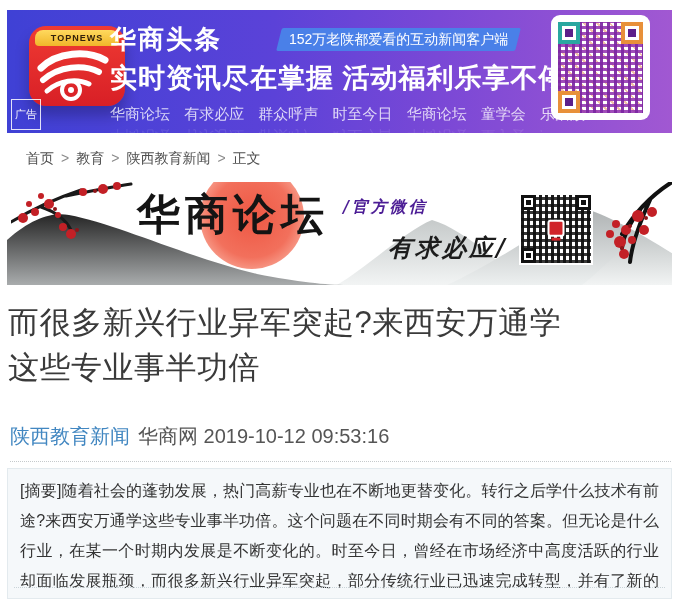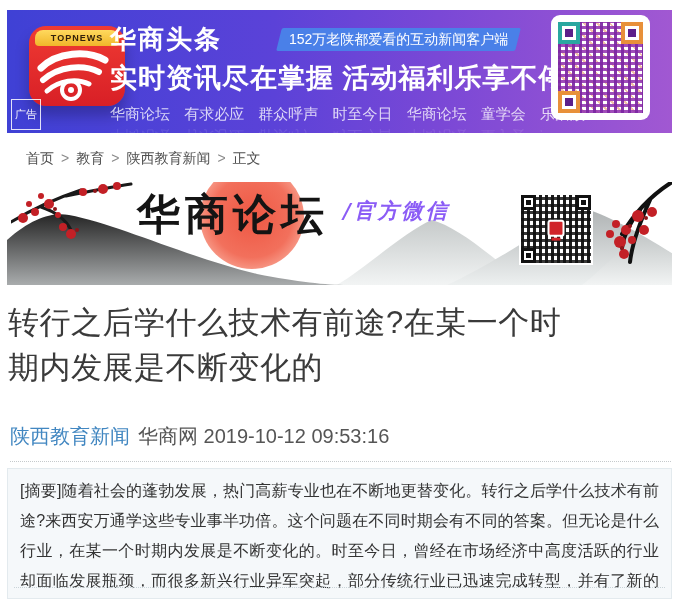--- a/index.html
+++ b/index.html
@@ -68,22 +68,22 @@
   .breadcrumb{ margin:17px 0 0 26px; height:20px; font-size:14px; color:#4f4f4f; }
   .breadcrumb .crumb{ cursor:pointer; }
   .breadcrumb .sep{ color:#8a8a8a; margin:0 7px; }
 
   
   .forum-banner{ position:relative; margin:12px 7px 0; height:103px; background:#fff; overflow:hidden; }
   .sun{ position:absolute; left:193px; top:-17px; width:104px; height:104px; border-radius:50%;
         background:radial-gradient(circle, #ee5743 0%, #f2705c 55%, #f9a897 80%, rgba(250,180,170,0) 100%); }
   .forum-title{ position:absolute; left:130px; top:4px; font-size:43px; font-weight:bold; color:#141414;
         letter-spacing:5px; font-family:"DejaVu Serif","Liberation Serif",serif; }
-  .forum-sub1{ position:absolute; left:336px; top:15px; font-size:21px; font-weight:bold; font-style:italic;
-        color:#8b5cf6; font-family:"DejaVu Serif","Liberation Serif",serif; letter-spacing:3px;text-align:right; }
+  .forum-sub1{ position:absolute; left:336px; top:15px; font-size:16px; font-weight:bold; font-style:italic;
+        color:#4c1d95; font-family:"DejaVu Serif","Liberation Serif",serif; letter-spacing:3px;text-align:right; }
   .forum-sub2{ position:absolute; left:381px; top:50px; font-size:24px; font-weight:bold; font-style:italic;
         color:#1c1c1c; font-family:"DejaVu Serif","Liberation Serif",serif; letter-spacing:3px; }
   .mountains{ position:absolute; left:0; bottom:0; width:665px; height:103px; }
   .forum-qr{ position:absolute; left:512px; top:11px; width:74px; height:72px; background:#fff; padding:2px; }
   .qr-black{ position:relative; width:100%; height:100%;
       background-image:
         repeating-linear-gradient(90deg, rgba(17,17,17,.95) 0 3px, transparent 3px 6px),
         repeating-linear-gradient(0deg, rgba(34,34,34,.9) 0 3px, transparent 3px 7px); }
   .bfinder{ position:absolute; width:15px; height:15px; background:#fff; border:3px solid #111; }
   .bfinder::before{ content:""; position:absolute; left:2px; top:2px; width:5px; height:5px; background:#111; }
@@ -182,20 +182,21 @@
       </linearGradient>
     </defs>
     <path d="M330 103 L430 103 L520 103 C480 70 450 45 425 38 C400 48 360 85 330 103 Z" fill="url(#lgt2)"></path>
     <path d="M440 103 L679 103 L679 80 C640 55 600 32 575 26 C540 45 480 85 440 103 Z" fill="url(#lgt)"></path>
     <path d="M575 103 L665 103 L665 72 C650 62 640 58 630 56 C610 70 590 92 575 103 Z" fill="url(#lgt2)"></path>
     <path d="M0 103 L0 58 C25 36 45 30 62 33 C110 42 180 75 250 92 C290 100 320 103 340 103 Z" fill="url(#ink)"></path>
   </svg>
 
   <div class="forum-title">华商论坛</div>
   <div class="forum-sub1">/官方微信</div>
+  <div class="forum-sub2">有求必应/</div>
 
   <div class="forum-qr">
     <div class="qr-black">
       <div class="bfinder tl"></div>
       <div class="bfinder tr"></div>
       <div class="bfinder bl"></div>
       <div class="qr-logo"></div>
     </div>
   </div>
 
@@ -235,21 +236,21 @@
         <circle cx="36" cy="42" r="4"></circle>
     </g>
     <g fill="#8f1418">
         <circle cx="50" cy="44" r="2"></circle>
         <circle cx="42" cy="66" r="2"></circle>
         <circle cx="66" cy="36" r="2"></circle>
       </g>
   </svg>
 </div>
 
-<h1 class="article-title">转行之后学什么技术有前途?在某一个时期内发展是不断变化的</h1>
+<h1 class="article-title">而很多新兴行业异军突起?来西安万通学这些专业事半功倍</h1>
 
 <div class="meta">
   <span class="source">陕西教育新闻</span><span>华商网</span>
   <span>2019-10-12 09:53:16</span>
 </div>
 
 <div class="abstract">
   <span>[摘要]</span><span>随着社会的蓬勃发展，热门高薪专业也在不断地更替变化。转行之后学什么技术有前途?来西安万通学这些专业事半功倍。这个问题在不同时期会有不同的答案。但无论是什么行业，在某一个时期内发展是不断变化的。时至今日，曾经在市场经济中高度活跃的行业却面临发展瓶颈，而很多新兴行业异军突起，部分传统行业已迅速完成转型，并有了新的发展契机。所以，对于想转</span>
 </div>
 

